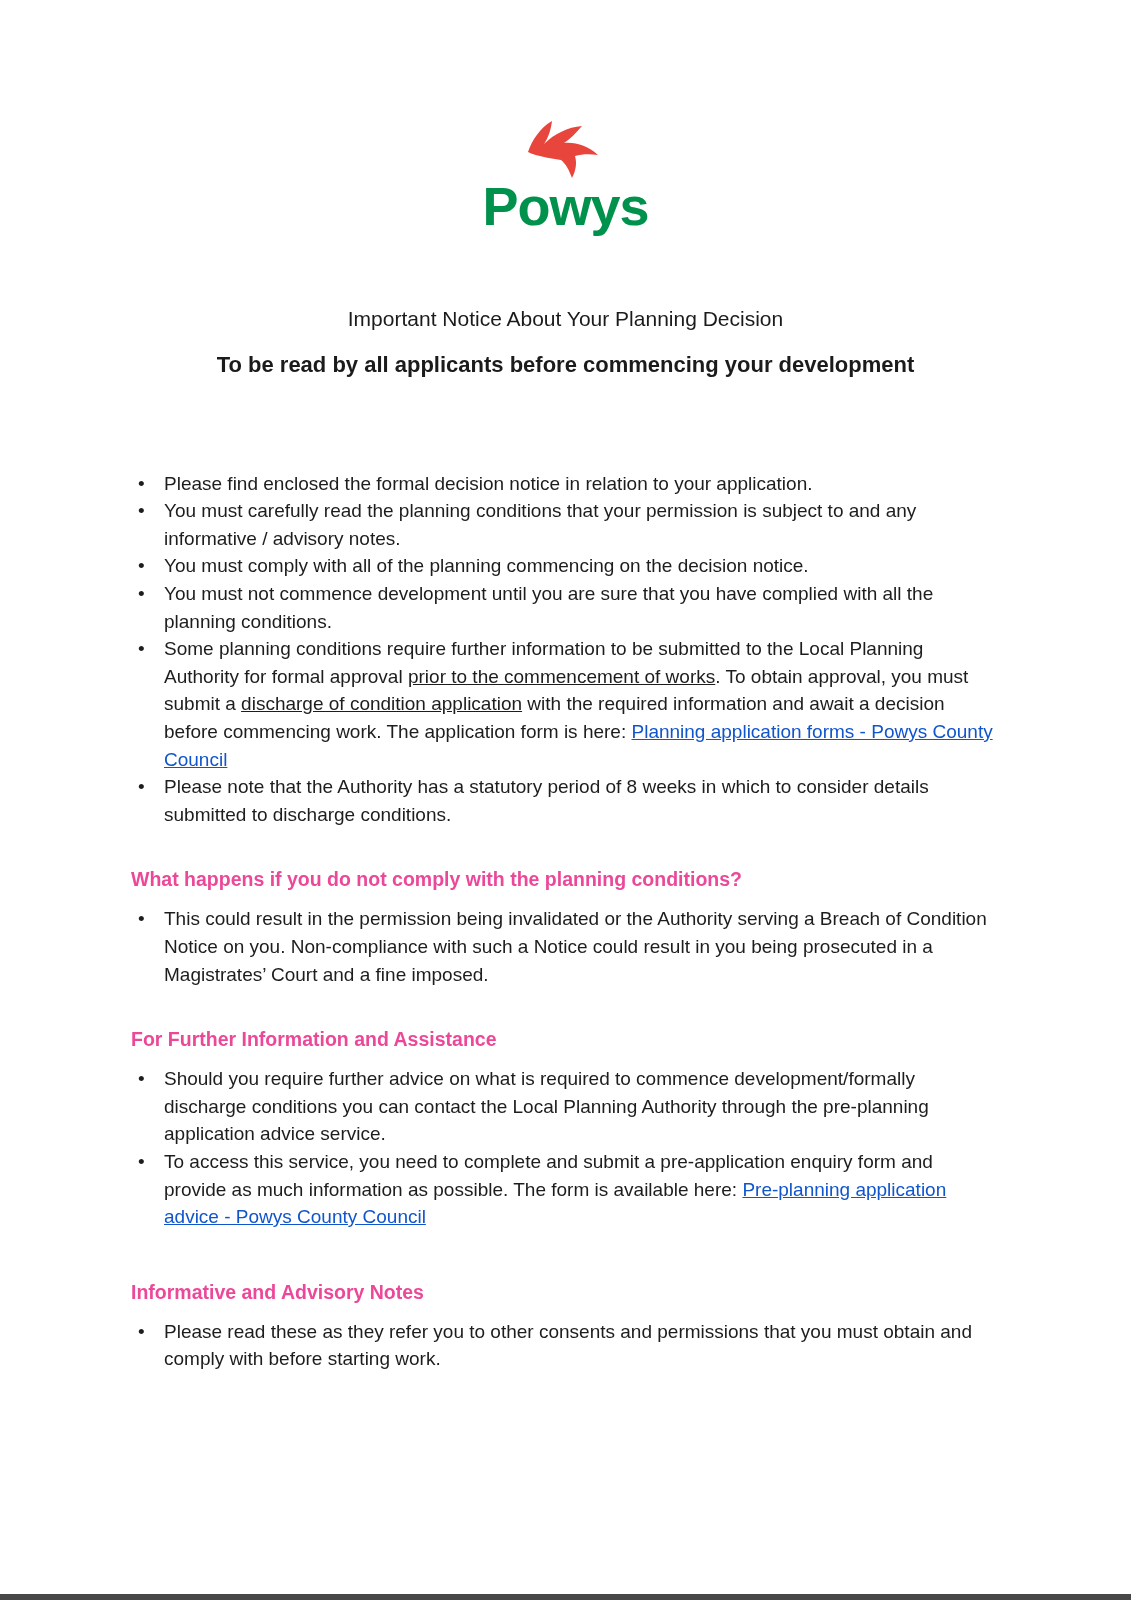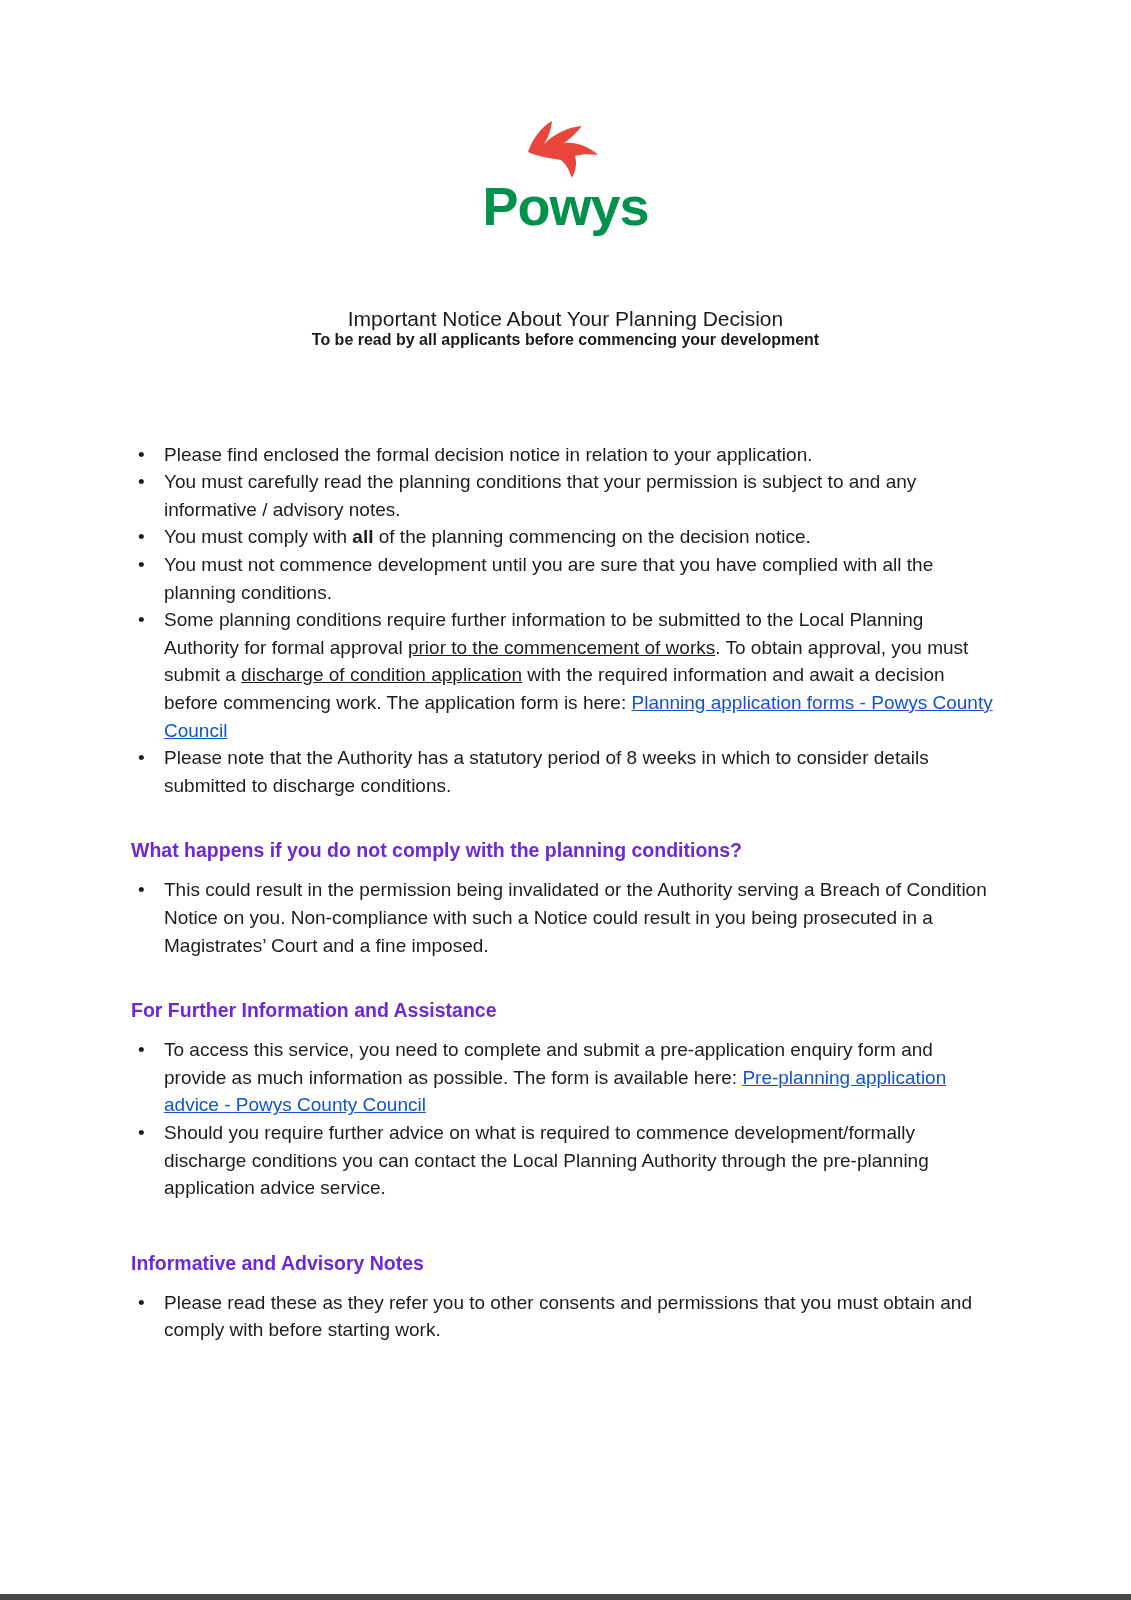--- a/index.html
+++ b/index.html
@@ -31,22 +31,23 @@
   }
   
   .doc-title {
     margin-top: 72px;
     text-align: center;
     font-size: 21px;
     font-weight: normal;
     color: #1b1b1b;
   }
   .doc-subtitle {
+    margin-top: 21px;
     text-align: center;
-    font-size: 16px;
+    font-size: 22px;
     font-weight: bold;
     color: #1b1b1b;
   }
   
   ul.bullets {
     list-style: none;
     margin-top: 92px;
   }
   ul.bullets.tight { margin-top: 0; }
   ul.bullets li {
@@ -60,25 +61,25 @@
     position: absolute;
     left: 7px;
     top: 0;
   }
   
   .section-heading {
     margin-top: 40px;
     margin-bottom: 14px;
     font-size: 19.5px;
     font-weight: bold;
-    color: #6d28d9;
+    color: #ec4899;
   }
   .section-heading.spaced { margin-top: 50px; }
   
-  .b  { font-weight: bold; }
+  .b  { font-weight: normal; }
   .bu { font-weight: normal; text-decoration: underline; }
   a.doc-link {
     color: #1155cc;
     text-decoration: underline;
     cursor: pointer;
   }
   
   .page-edge {
     position: absolute;
     left: 0;
@@ -112,22 +113,22 @@
     <li>Please note that the Authority has a statutory period of 8 weeks in which to consider details submitted to discharge conditions.</li>
   </ul>
 
   <h3 class="section-heading">What happens if you do not comply with the planning conditions?</h3>
   <ul class="bullets tight">
     <li>This could result in the permission being invalidated or the Authority serving a Breach of Condition Notice on you. Non-compliance with such a Notice could result in you being prosecuted in a Magistrates’ Court and a fine imposed.</li>
   </ul>
 
   <h3 class="section-heading">For Further Information and Assistance</h3>
   <ul class="bullets tight">
+    <li>Should you require further advice on what is required to commence development/formally discharge conditions you can contact the Local Planning Authority through the pre-planning application advice service.</li>
     <li><span>To access this service, you need to complete and submit a pre-application enquiry form and provide as much information as possible. The form is available here: </span><a class="doc-link" href="#">Pre-planning application advice - Powys County Council</a></li>
-    <li>Should you require further advice on what is required to commence development/formally discharge conditions you can contact the Local Planning Authority through the pre-planning application advice service.</li>
   </ul>
 
   <h3 class="section-heading spaced">Informative and Advisory Notes</h3>
   <ul class="bullets tight">
     <li>Please read these as they refer you to other consents and permissions that you must obtain and comply with before starting work.</li>
   </ul>
 
 </div>
 
 <div class="page-edge"></div>

